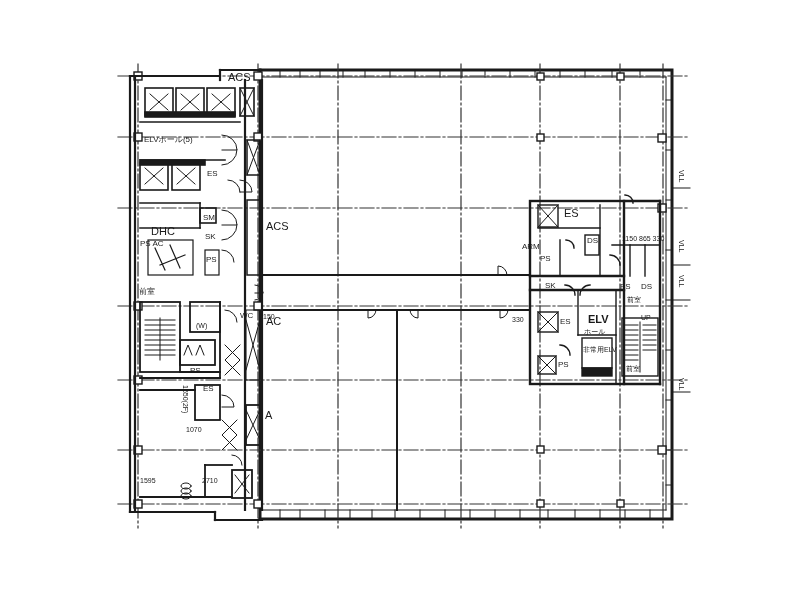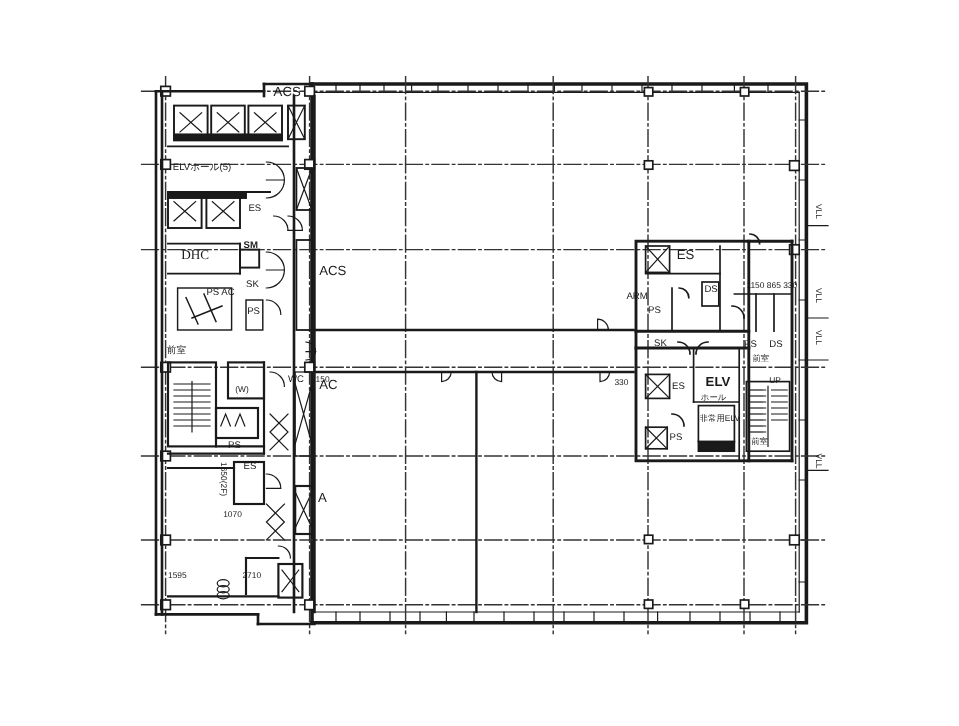--- a/index.html
+++ b/index.html
@@ -325,24 +325,24 @@
         <line x1="672" y1="392" x2="690" y2="392"></line>
       </g>
     </g>
   </svg>
 
   
   
   <span class="lbl" style="left:228px;top:72px;">ACS</span>
   <span class="lbl sm" style="left:144px;top:136px;">ELVホール(5)</span>
   <span class="lbl sm" style="left:207px;top:170px;">ES</span>
-  <span class="lbl" style="left:151px;top:208px;font-family:Liberation Serif, serif;">DHC</span>
-  <span class="lbl sm" style="left:203px;top:201px;font-weight:bold;">SM</span>
+  <span class="lbl" style="left:151px;top:226px;">DHC</span>
+  <span class="lbl sm" style="left:203px;top:214px;">SM</span>
   <span class="lbl sm" style="left:205px;top:233px;">SK</span>
-  <span class="lbl sm" style="left:140px;top:240px;margin-left:32px;">PS AC</span>
+  <span class="lbl sm" style="left:140px;top:240px;">PS AC</span>
   <span class="lbl sm" style="left:206px;top:256px;">PS</span>
   <span class="lbl" style="left:266px;top:221px;">ACS</span>
   <span class="lbl sm" style="left:139px;top:288px;">前室</span>
   <span class="lbl sm" style="left:192px;top:312px;margin-left:48px;">WC</span>
   <span class="lbl xs" style="left:196px;top:322px;">(W)</span>
   <span class="lbl xs" style="left:263px;top:313px;">150</span>
   <span class="lbl" style="left:266px;top:316px;">AC</span>
   <span class="lbl sm" style="left:190px;top:367px;">PS</span>
   <span class="lbl sm" style="left:203px;top:385px;">ES</span>
   <span class="lbl vert" style="left:182px;top:385px;">1650(2F)</span>

